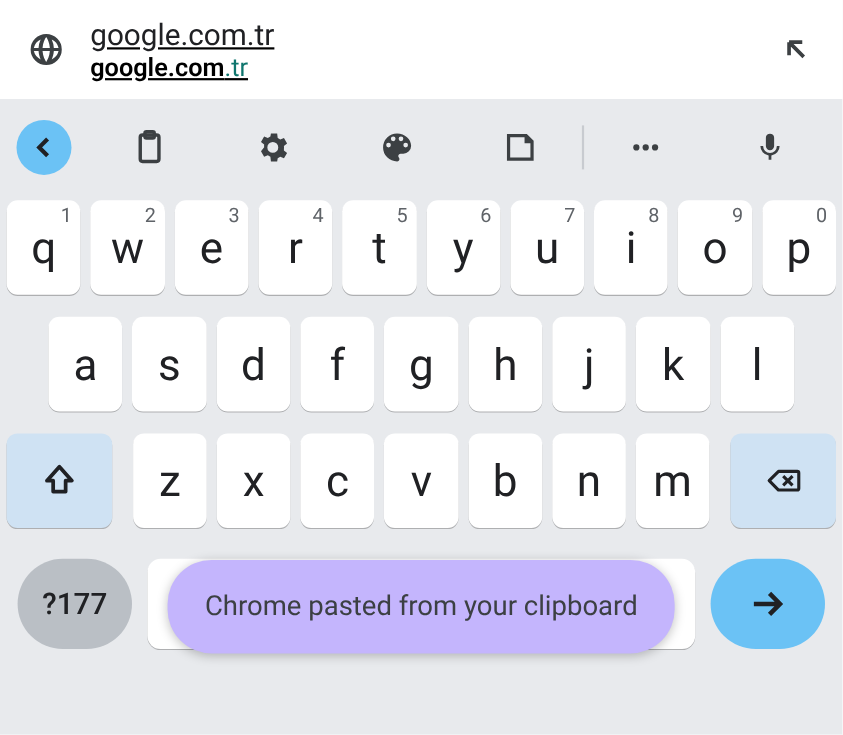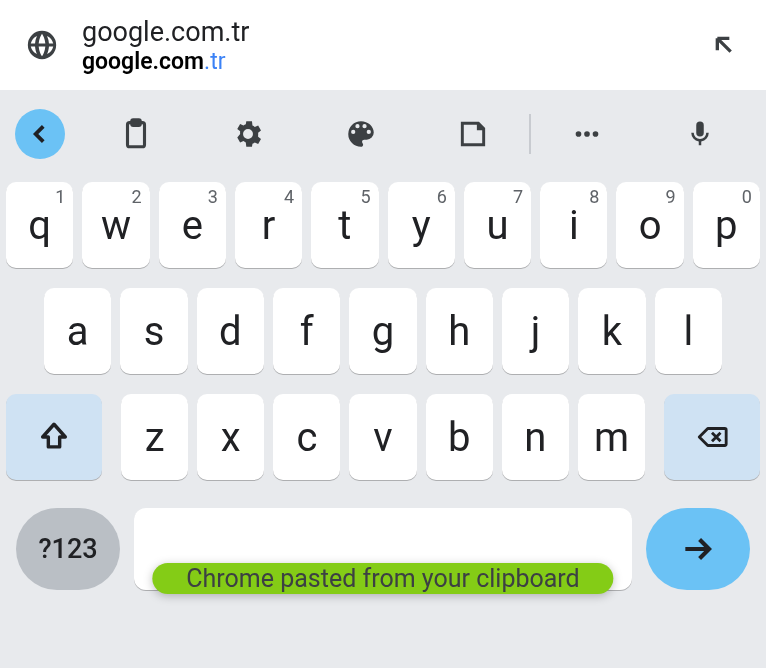--- a/index.html
+++ b/index.html
@@ -1,25 +1,25 @@
 <!DOCTYPE html>
 <html><head>
 <meta charset="utf-8">
 <style>
   * { box-sizing: border-box; margin: 0; padding: 0; }
   html, body { width: 766px; height: 668px; font-family: -apple-system, Roboto, Arial, sans-serif; background: #fff; overflow: hidden; }
 
   
-  .suggest-bar { display: flex; align-items: center; height: 90px; padding: 16px 20px; background: #fff; }
+  .suggest-bar { display: flex; align-items: center; height: 90px; padding: 16px 20px; background: #fff; text-decoration: underline; }
   .suggest-bar .globe { width: 44px; display:flex; justify-content:center; align-items:center; color:#3c4043; }
   .suggest-text { flex: 1; padding-left: 18px; display:flex; flex-direction:column; justify-content:center; }
   .suggest-text .line1 { font-size: 27px; color:#202124; }
   .suggest-text .line2 { font-size: 23px; }
   .suggest-text .line2 .blue { color:#000000; font-weight:600; }
-  .suggest-text .line2 .grey { color:#3b82f6; }
+  .suggest-text .line2 .grey { color:#0f766e; }
   .suggest-bar .arrow-insert { width:44px; display:flex; justify-content:center; align-items:center; color:#3c4043; }
 
   
   .keyboard { background:#e8eaed; height: 578px; display:flex; flex-direction:column; position:relative; }
 
   
   .kb-toolbar { height: 88px; display:flex; align-items:center; padding: 0 10px; gap: 0; }
   .tb-item { flex:1; display:flex; justify-content:center; align-items:center; height:100%; }
   .tb-chevron { flex: none; width: 50px; height:50px; border-radius:50%; background:#6bc2f5; display:flex; justify-content:center; align-items:center; margin: 0 15px 0 5px; color:#202124; }
   .tb-divider { width:2px; height:40px; background:#c8cbd0; }
@@ -37,21 +37,21 @@
   .row3 { padding: 0 0; }
 
   
   .row4 { display:flex; align-items:center; gap: 14px; padding: 0 10px 14px; height: 112px; position:relative; }
   .key-sym { width:104px; height:82px; border-radius:42px; background:#babfc5; display:flex; align-items:center; justify-content:center; font-size:27px; font-weight:500; color:#202124; flex:none; }
   .spacebar-wrap { flex:1; position:relative; height:82px; }
   .spacebar { position:absolute; inset:0; background:#fff; border-radius:12px; box-shadow:0 1px 0 rgba(0,0,0,.25); }
   .key-enter { width:104px; height:82px; border-radius:42px; background:#6bc2f5; display:flex; align-items:center; justify-content:center; flex:none; color:#202124; }
 
   
-  .toast { position:absolute; left:50%; transform:translateX(-50%); bottom: 74px; background:#84cc16; border-radius:40px; box-shadow:0 2px 10px rgba(0,0,0,.25); padding: 1px 34px; font-size:25px; color:#3c4043; white-space:nowrap; z-index:5; }
+  .toast { position:absolute; left:50%; transform:translateX(-50%); bottom: 74px; background:#c4b5fd; border-radius:40px; box-shadow:0 2px 10px rgba(0,0,0,.25); padding: 28px 34px; font-size:25px; color:#3c4043; white-space:nowrap; z-index:5; }
 
   svg { display:block; }
 </style>
 </head>
 <body>
 
 <div class="suggest-bar">
   <div class="globe">
     <svg width="34" height="34" viewBox="0 0 24 24" fill="currentColor">
         <path d="M12 2a10 10 0 100 20 10 10 0 000-20zm7.93 9h-3.02a16 16 0 00-1.34-5.36A8.03 8.03 0 0119.93 11zM12 4c.9 1.3 2.04 3.54 2.35 7h-4.7C9.96 7.54 11.1 5.3 12 4zM4.07 13h3.02c.19 2.1.67 3.95 1.34 5.36A8.03 8.03 0 014.07 13zm3.02-2H4.07a8.03 8.03 0 014.36-5.36A16 16 0 007.09 11zM12 20c-.9-1.3-2.04-3.54-2.35-7h4.7c-.31 3.46-1.45 5.7-2.35 7zm3.57-1.64c.67-1.41 1.15-3.26 1.34-5.36h3.02a8.03 8.03 0 01-4.36 5.36z"></path>
@@ -222,21 +222,21 @@
       <div class="key key-fn key-back">
         <svg width="40" height="34" viewBox="0 0 24 24" fill="none" stroke="#202124" stroke-width="2" stroke-linejoin="round">
             <path d="M21 6H9l-6 6 6 6h12a1 1 0 001-1V7a1 1 0 00-1-1z"></path>
             <path d="M12 9l6 6M18 9l-6 6"></path>
           </svg>
       </div>
     </div>
 
     <div class="row4">
       <div class="key-sym">
-          <span>?123</span>
+          <span>?177</span>
         </div>
       <div class="spacebar-wrap">
           <div class="spacebar"></div>
         </div>
       <div class="key-enter">
         <svg width="38" height="38" viewBox="0 0 24 24" fill="none" stroke="currentColor" stroke-width="2.6">
             <path d="M4 12h15M13 6l6 6-6 6"></path>
           </svg>
       </div>
     </div>

